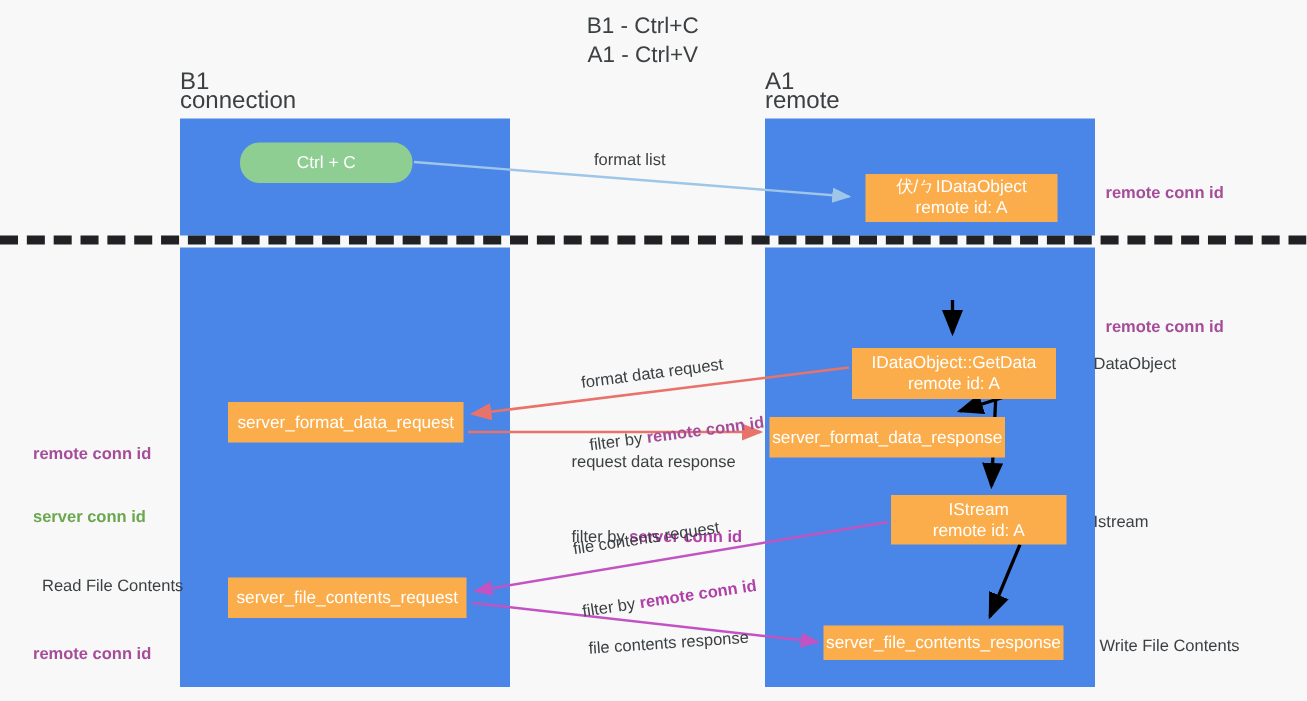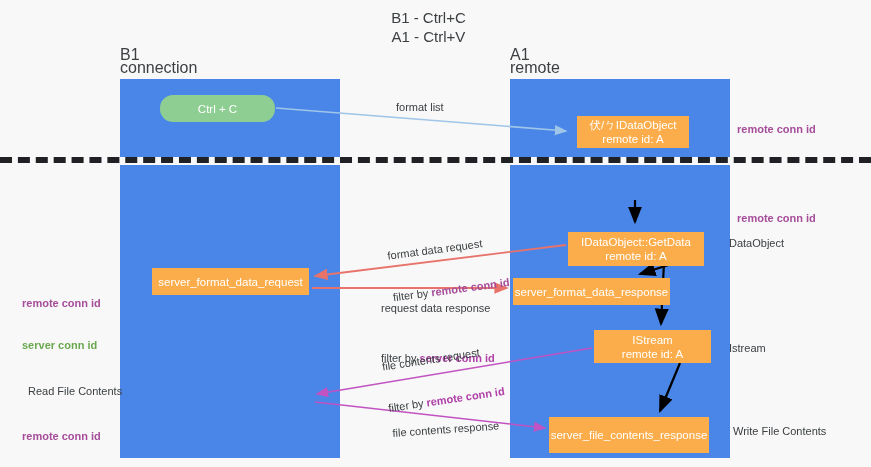--- a/index.html
+++ b/index.html
@@ -42,28 +42,28 @@
   .node{
     box-sizing:border-box;
     display:flex;flex-direction:column;align-items:center;justify-content:center;
     text-align:center;color:#ffffff;font-size:11.5px;line-height:14px;
     white-space:pre;z-index:6;
   }
   .green{background:#8fce92;border-radius:13px;}
   .orange{background:#fbad4b;}
 
   #n-ctrlc{left:160px;top:95px;width:115px;height:27px;}
-  #n-idataobject{left:577px;top:116px;width:112px;height:32px;}
+  #n-idataobject{left:577px;top:116px;width:128px;height:32px;}
   #n-ctrlv{left:577px;top:172px;width:117px;height:27px;}
   #n-getdata{left:568px;top:232px;width:136px;height:34px;}
   #n-sfdreq{left:152px;top:268px;width:157px;height:27px;}
   #n-sfdres{left:513px;top:278px;width:157px;height:27px;}
   #n-istream{left:594px;top:330px;width:117px;height:33px;}
   #n-sfcreq{left:152px;top:385px;width:159px;height:27px;}
-  #n-sfcres{left:549px;top:417px;width:160px;height:36px;}
+  #n-sfcres{left:549px;top:417px;width:160px;height:23px;}
 
   
   .side{
     font-size:11px;line-height:14px;white-space:pre;z-index:7;
   }
   .purple{color:#a64d9a;font-weight:bold;}
   .green-t{color:#6aa84f;font-weight:bold;}
   .plain{color:#3c4043;}
 
   #s-remote1{left:737px;top:122px;}
@@ -148,20 +148,21 @@
 
   <div class="abs node green" id="n-ctrlc">Ctrl + C</div>
   <div class="abs node orange" id="n-idataobject">伏/ㄅIDataObject
 remote id: A</div>
   <div class="abs node orange" id="n-getdata">IDataObject::GetData
 remote id: A</div>
   <div class="abs node orange" id="n-sfdres">server_format_data_response</div>
   <div class="abs node orange" id="n-sfdreq">server_format_data_request</div>
   <div class="abs node orange" id="n-istream">IStream
 remote id: A</div>
+  <div class="abs node orange" id="n-sfcreq">server_file_contents_request</div>
   <div class="abs node orange" id="n-sfcres">server_file_contents_response</div>
 
   <div class="abs side purple" id="s-remote1">remote conn id</div>
   <div class="abs side purple" id="s-remote2">remote conn id</div>
   <div class="abs side plain" id="s-dataobject">DataObject</div>
   <div class="abs side plain" id="s-istream">Istream</div>
   <div class="abs side plain" id="s-writefile">Write File Contents</div>
 
   <div class="abs side" id="s-leftmid">
     <div class="purple">remote conn id</div>

